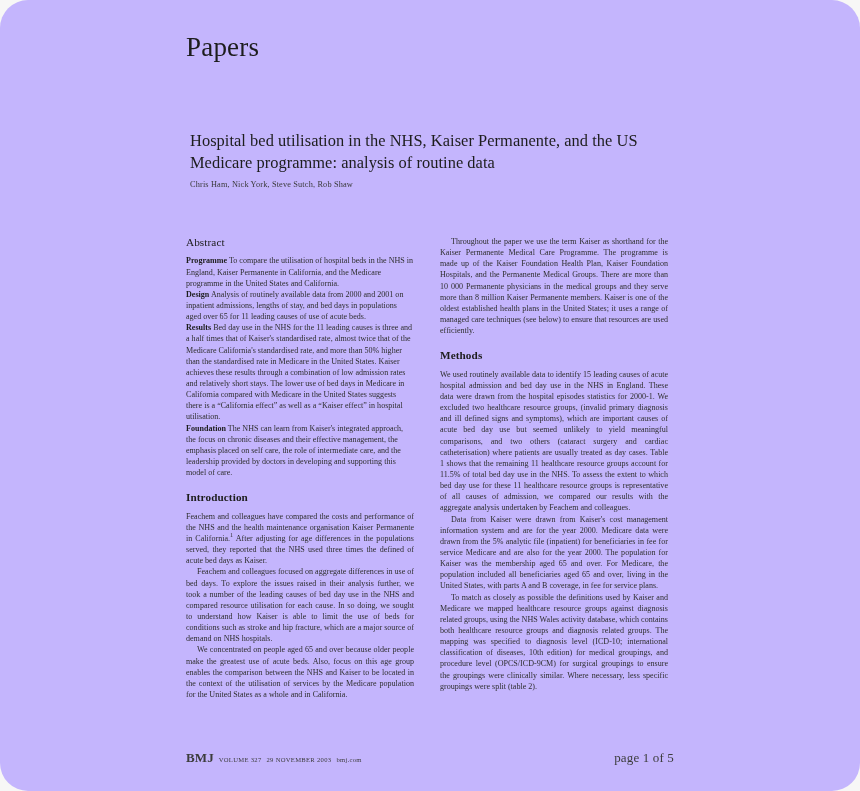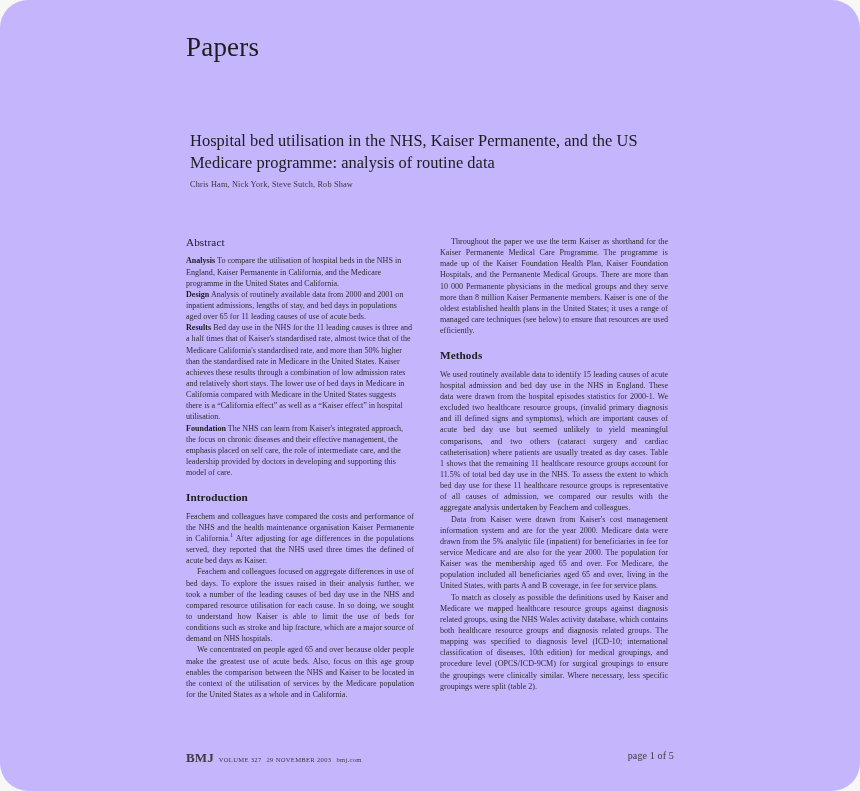--- a/index.html
+++ b/index.html
@@ -127,21 +127,21 @@
   }
   .footer-left .bmj {
     font-weight: bold;
     font-size: 13px;
     letter-spacing: 0.1px;
   }
   .footer-left .sep { display: inline-block; width: 5px; }
   .footer-right {
     position: absolute;
     right: 0; top: 0;
-    font-size: 10px;
+    font-size: 13px;
     color: #3c3c3c;
     letter-spacing: 0.15px;
     white-space: nowrap;
   }
 </style>
 </head>
 <body>
 
 <div class="page">
   <div class="content">
@@ -152,21 +152,21 @@
       <h1 class="article-title">Hospital bed utilisation in the NHS, Kaiser Permanente, and the US Medicare programme: analysis of routine data</h1>
       <div class="authors">Chris Ham, Nick York, Steve Sutch, Rob Shaw</div>
     </div>
 
     <div class="columns">
 
       <div class="col col-left">
 
         <h2 class="head">Abstract</h2>
 
-        <p class="body abs"><span class="lbl">Analysis</span><span> To compare the utilisation of hospital beds in the NHS in England, Kaiser Permanente in California, and the Medicare programme in the United States and California.</span></p>
+        <p class="body abs"><span class="lbl">Programme</span><span> To compare the utilisation of hospital beds in the NHS in England, Kaiser Permanente in California, and the Medicare programme in the United States and California.</span></p>
         <p class="body abs"><span class="lbl">Design</span><span> Analysis of routinely available data from 2000 and 2001 on inpatient admissions, lengths of stay, and bed days in populations aged over 65 for 11 leading causes of use of acute beds.</span></p>
         <p class="body abs"><span class="lbl">Results</span><span> Bed day use in the NHS for the 11 leading causes is three and a half times that of Kaiser's standardised rate, almost twice that of the Medicare California's standardised rate, and more than 50% higher than the standardised rate in Medicare in the United States. Kaiser achieves these results through a combination of low admission rates and relatively short stays. The lower use of bed days in Medicare in California compared with Medicare in the United States suggests there is a “California effect” as well as a “Kaiser effect” in hospital utilisation.</span></p>
         <p class="body abs"><span class="lbl">Foundation</span><span> The NHS can learn from Kaiser's integrated approach, the focus on chronic diseases and their effective management, the emphasis placed on self care, the role of intermediate care, and the leadership provided by doctors in developing and supporting this model of care.</span></p>
 
         <h2 class="head spaced">Introduction</h2>
 
         <p class="body"><span>Feachem and colleagues have compared the costs and performance of the NHS and the health maintenance organisation Kaiser Permanente in California.</span><sup>1</sup><span> After adjusting for age differences in the populations served, they reported that the NHS used three times the defined of acute bed days as Kaiser.</span></p>
         <p class="body">Feachem and colleagues focused on aggregate differences in use of bed days. To explore the issues raised in their analysis further, we took a number of the leading causes of bed day use in the NHS and compared resource utilisation for each cause. In so doing, we sought to understand how Kaiser is able to limit the use of beds for conditions such as stroke and hip fracture, which are a major source of demand on NHS hospitals.</p>
         <p class="body">We concentrated on people aged 65 and over because older people make the greatest use of acute beds. Also, focus on this age group enables the comparison between the NHS and Kaiser to be located in the context of the utilisation of services by the Medicare population for the United States as a whole and in California.</p>
 

